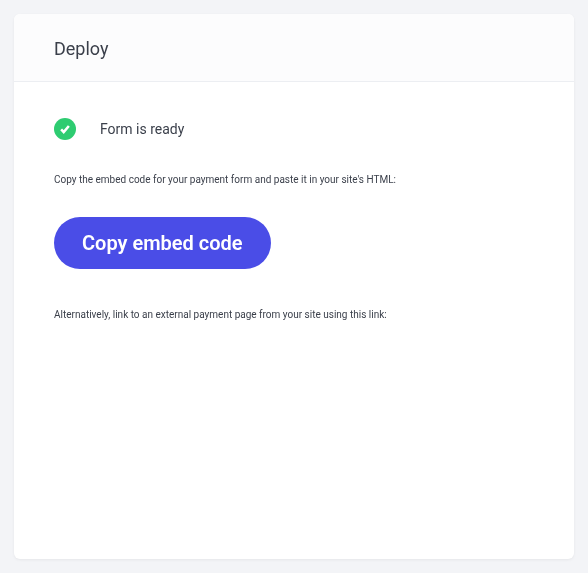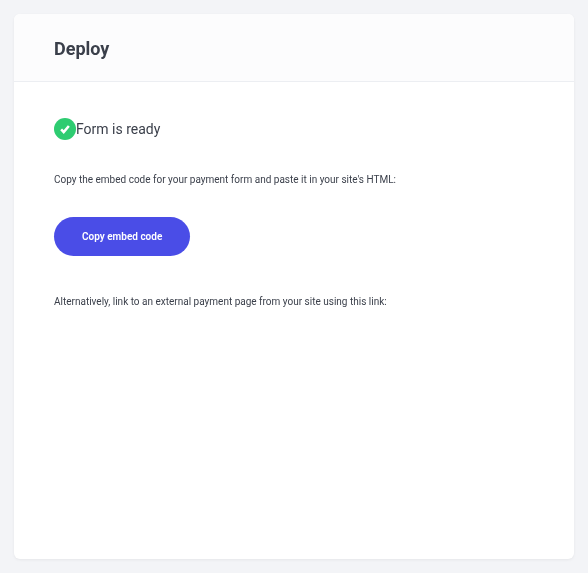--- a/index.html
+++ b/index.html
@@ -23,30 +23,30 @@
       flex-direction: column;
     }
     .card-header {
       padding: 24px 40px 22px 40px;
       border-bottom: 1px solid #eceef2;
       background: #fcfcfd;
       border-radius: 6px 6px 0 0;
     }
     .card-title {
       font-size: 18px;
-      font-weight: 700;
+      font-weight: 400;
       color: #3a3f4a;
     }
     .card-body {
       padding: 36px 40px 28px 40px;
     }
     .status-row {
       display: flex;
       align-items: center;
-      gap: 0;
+      gap: 24px;
       margin-bottom: 32px;
     }
     .status-icon {
       width: 22px;
       height: 22px;
       border-radius: 50%;
       background: #2ecc71;
       display: flex;
       align-items: center;
       justify-content: center;
@@ -69,21 +69,21 @@
       line-height: 1.65;
       margin-bottom: 28px;
     }
     .btn {
       display: inline-block;
       background: #4a4de7;
       color: #ffffff;
       border: none;
       padding: 14px 28px;
       border-radius: 999px;
-      font-size: 10px;
+      font-size: 20px;
       font-weight: 600;
       cursor: pointer;
       font-family: inherit;
     }
     .section-gap {
       margin-bottom: 38px;
     }
   </style>
 </head>
 <body>

